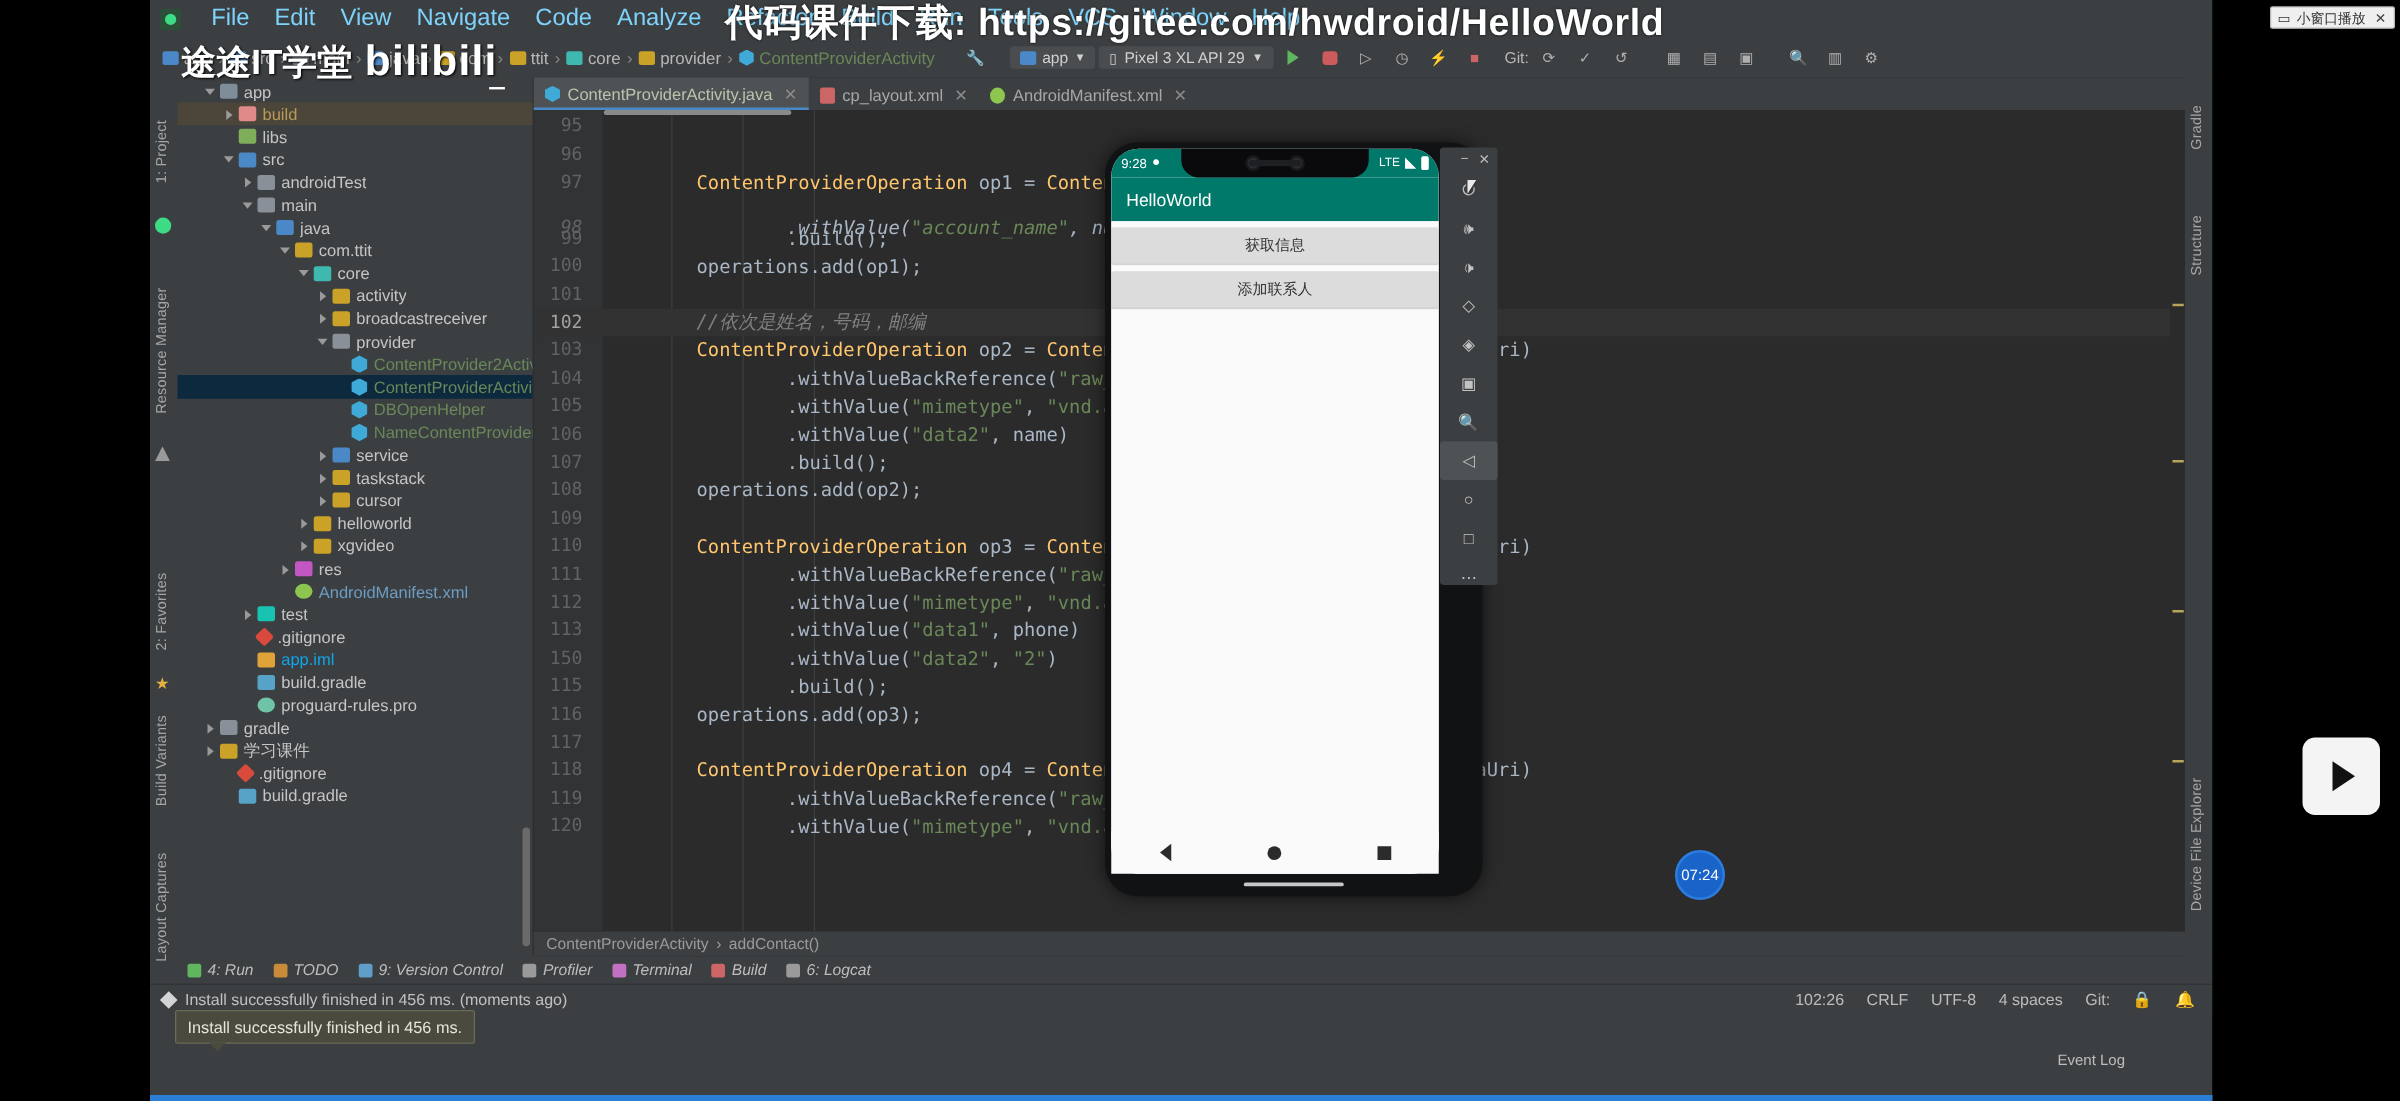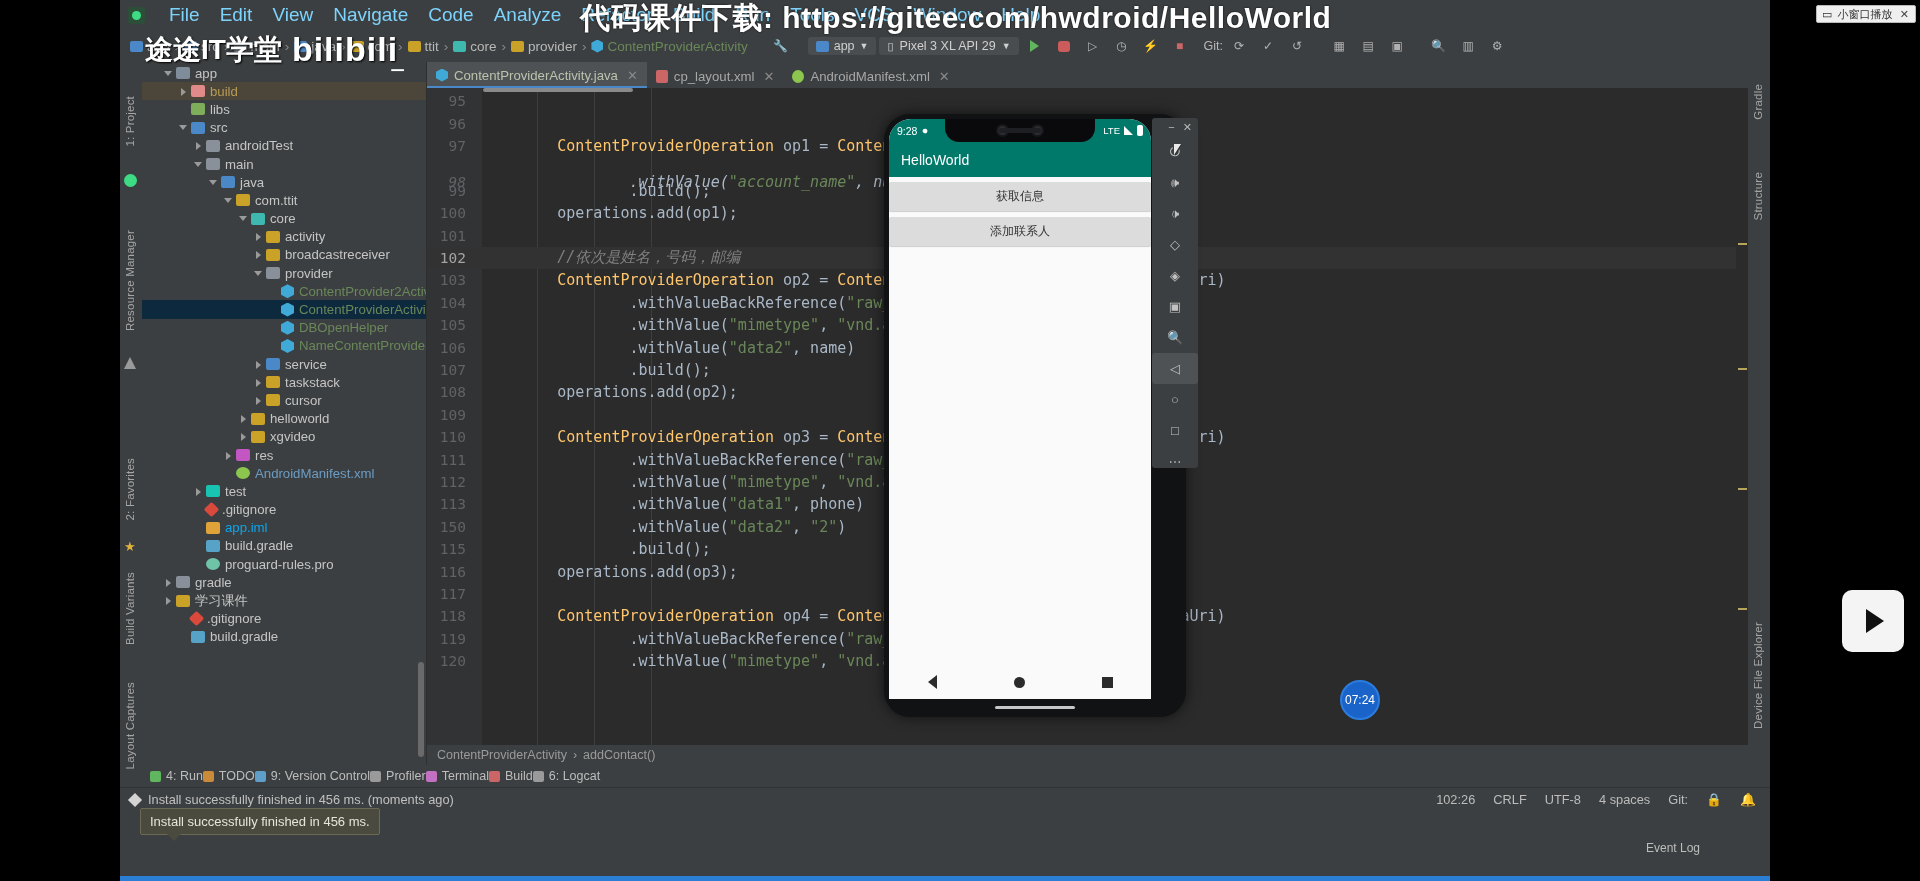--- a/index.html
+++ b/index.html
@@ -137,21 +137,21 @@
   .nav-rec{width:11px;height:11px;background:#2b2b2b;}
   .gesture{position:absolute;left:50%;transform:translateX(-50%);bottom:8px;width:80px;height:3px;border-radius:2px;background:#c7c7c7;}
 
   .emu-toolbar{position:absolute;left:280px;top:4px;width:46px;height:350px;background:#3c3f41;border-radius:3px;}
   .emu-tb-top{height:18px;display:flex;align-items:center;justify-content:flex-end;gap:8px;padding-right:6px;color:#b8b8b8;font-size:11px;}
   .emu-btn{height:31px;display:flex;align-items:center;justify-content:center;color:#c2c2c2;}
   .emu-btn.sel{background:#4e5254;border-radius:3px;}
   .cursor-arrow{position:absolute;left:22px;top:26px;width:0;height:0;border-left:7px solid #eaeaea;border-bottom:11px solid transparent;filter:drop-shadow(1px 1px 0 #333);}
 
   
-  .bottombar{height:22px;background:#3c3f41;display:flex;align-items:center;padding-left:30px;font-size:12.5px;color:#bdbdbd;}
+  .bottombar{height:22px;background:#3c3f41;display:flex;align-items:center;gap:16px;padding-left:30px;font-size:12.5px;color:#bdbdbd;font-style:italic;}
   .bottombar .bi{display:flex;align-items:center;gap:5px;}
   .bi .sq{width:11px;height:11px;border-radius:2px;}
   .statusline{height:24px;background:#3c3f41;display:flex;align-items:center;padding-left:10px;font-size:12.8px;color:#c0c0c0;gap:8px;border-top:1px solid #323334;}
   .status-right{margin-left:auto;display:flex;align-items:center;gap:18px;padding-right:14px;color:#bcbcbc;font-size:12.8px;}
   .diamond{width:10px;height:10px;background:#d4d4d4;transform:rotate(45deg);}
 
   .tooltip{position:absolute;left:20px;bottom:46px;background:#4a4a3f;border:1px solid #6b6b55;color:#e6e6d8;font-size:13px;padding:5px 9px;border-radius:2px;z-index:30;white-space:nowrap;}
   .tooltip::after{content:"";position:absolute;left:26px;bottom:-7px;width:0;height:0;border-top:7px solid #4a4a3f;border-left:7px solid transparent;border-right:7px solid transparent;}
 
   

